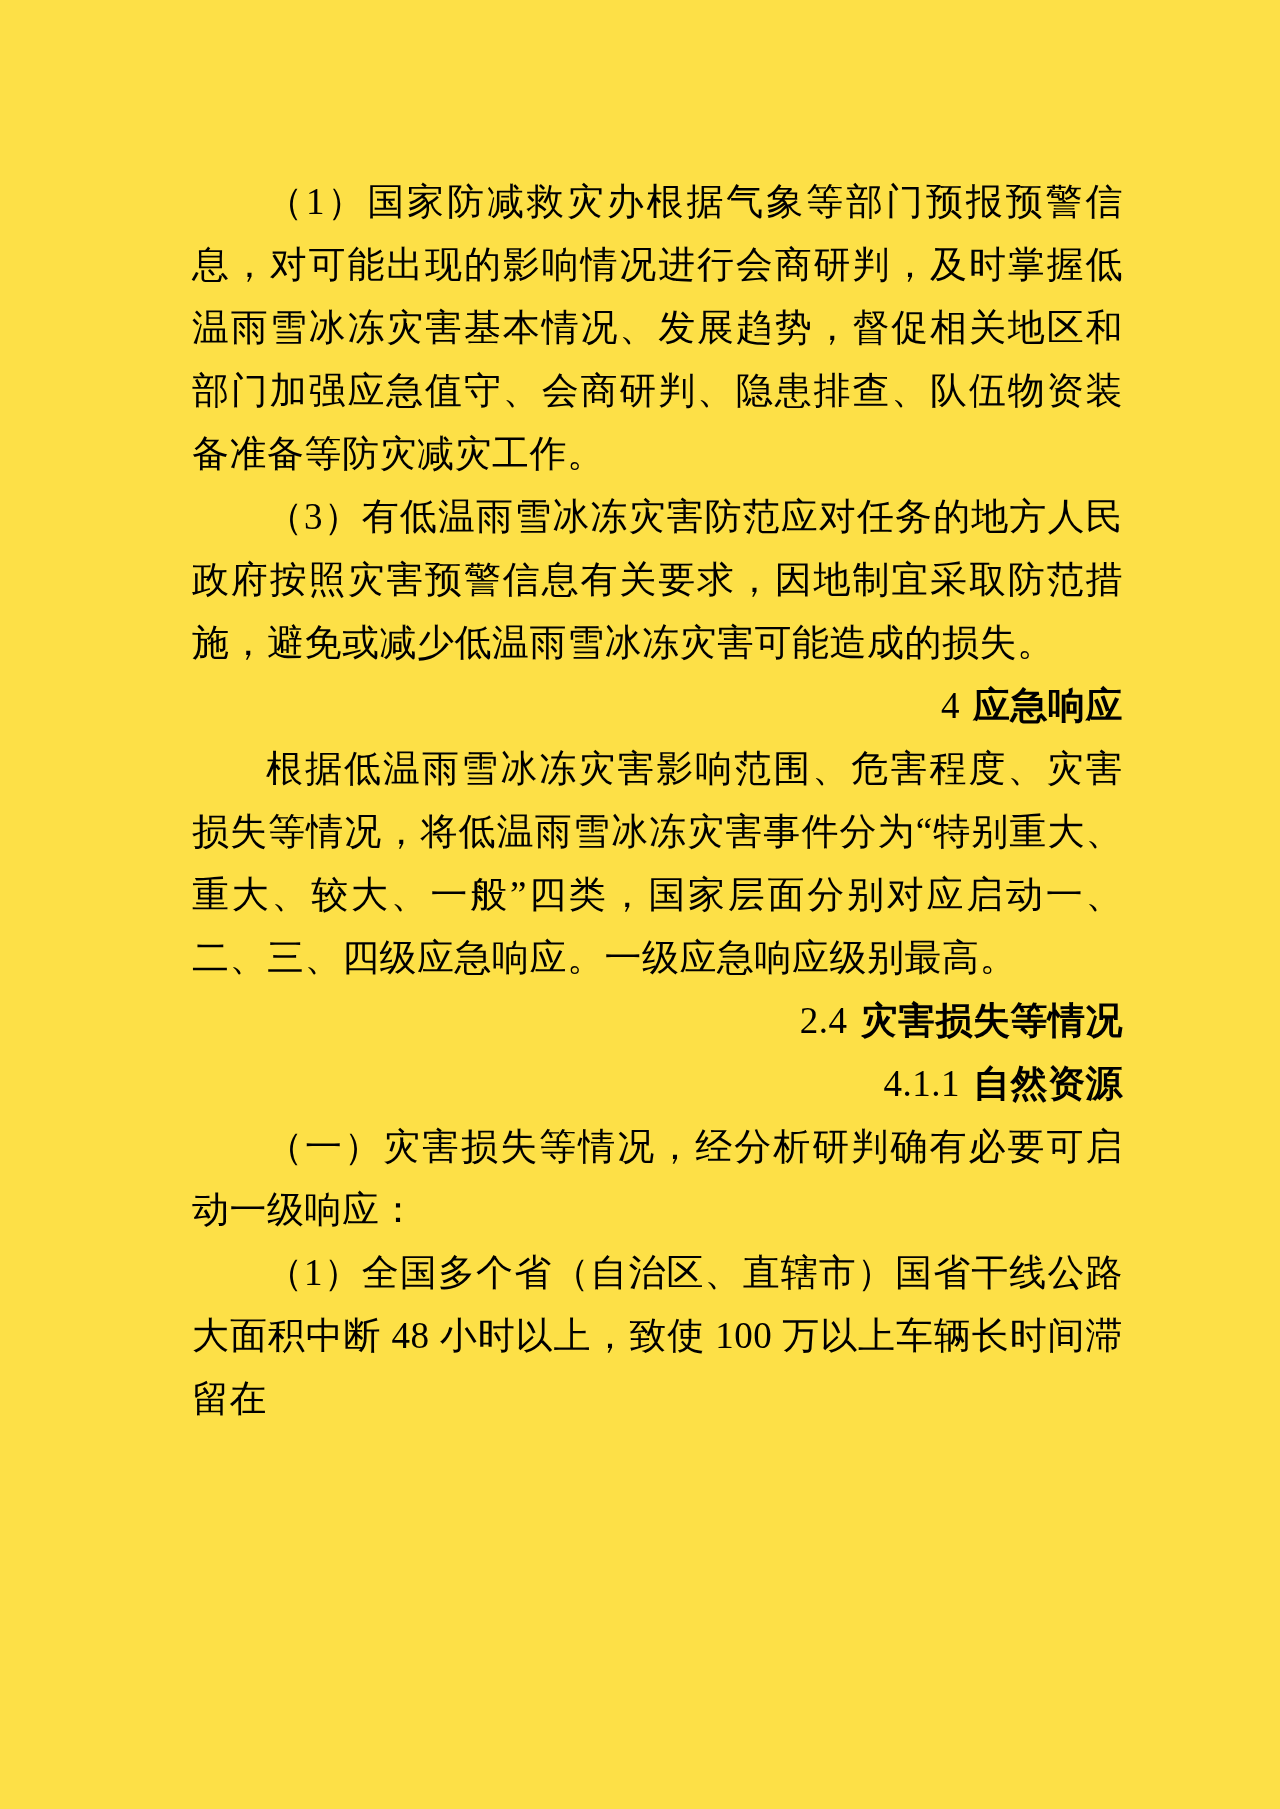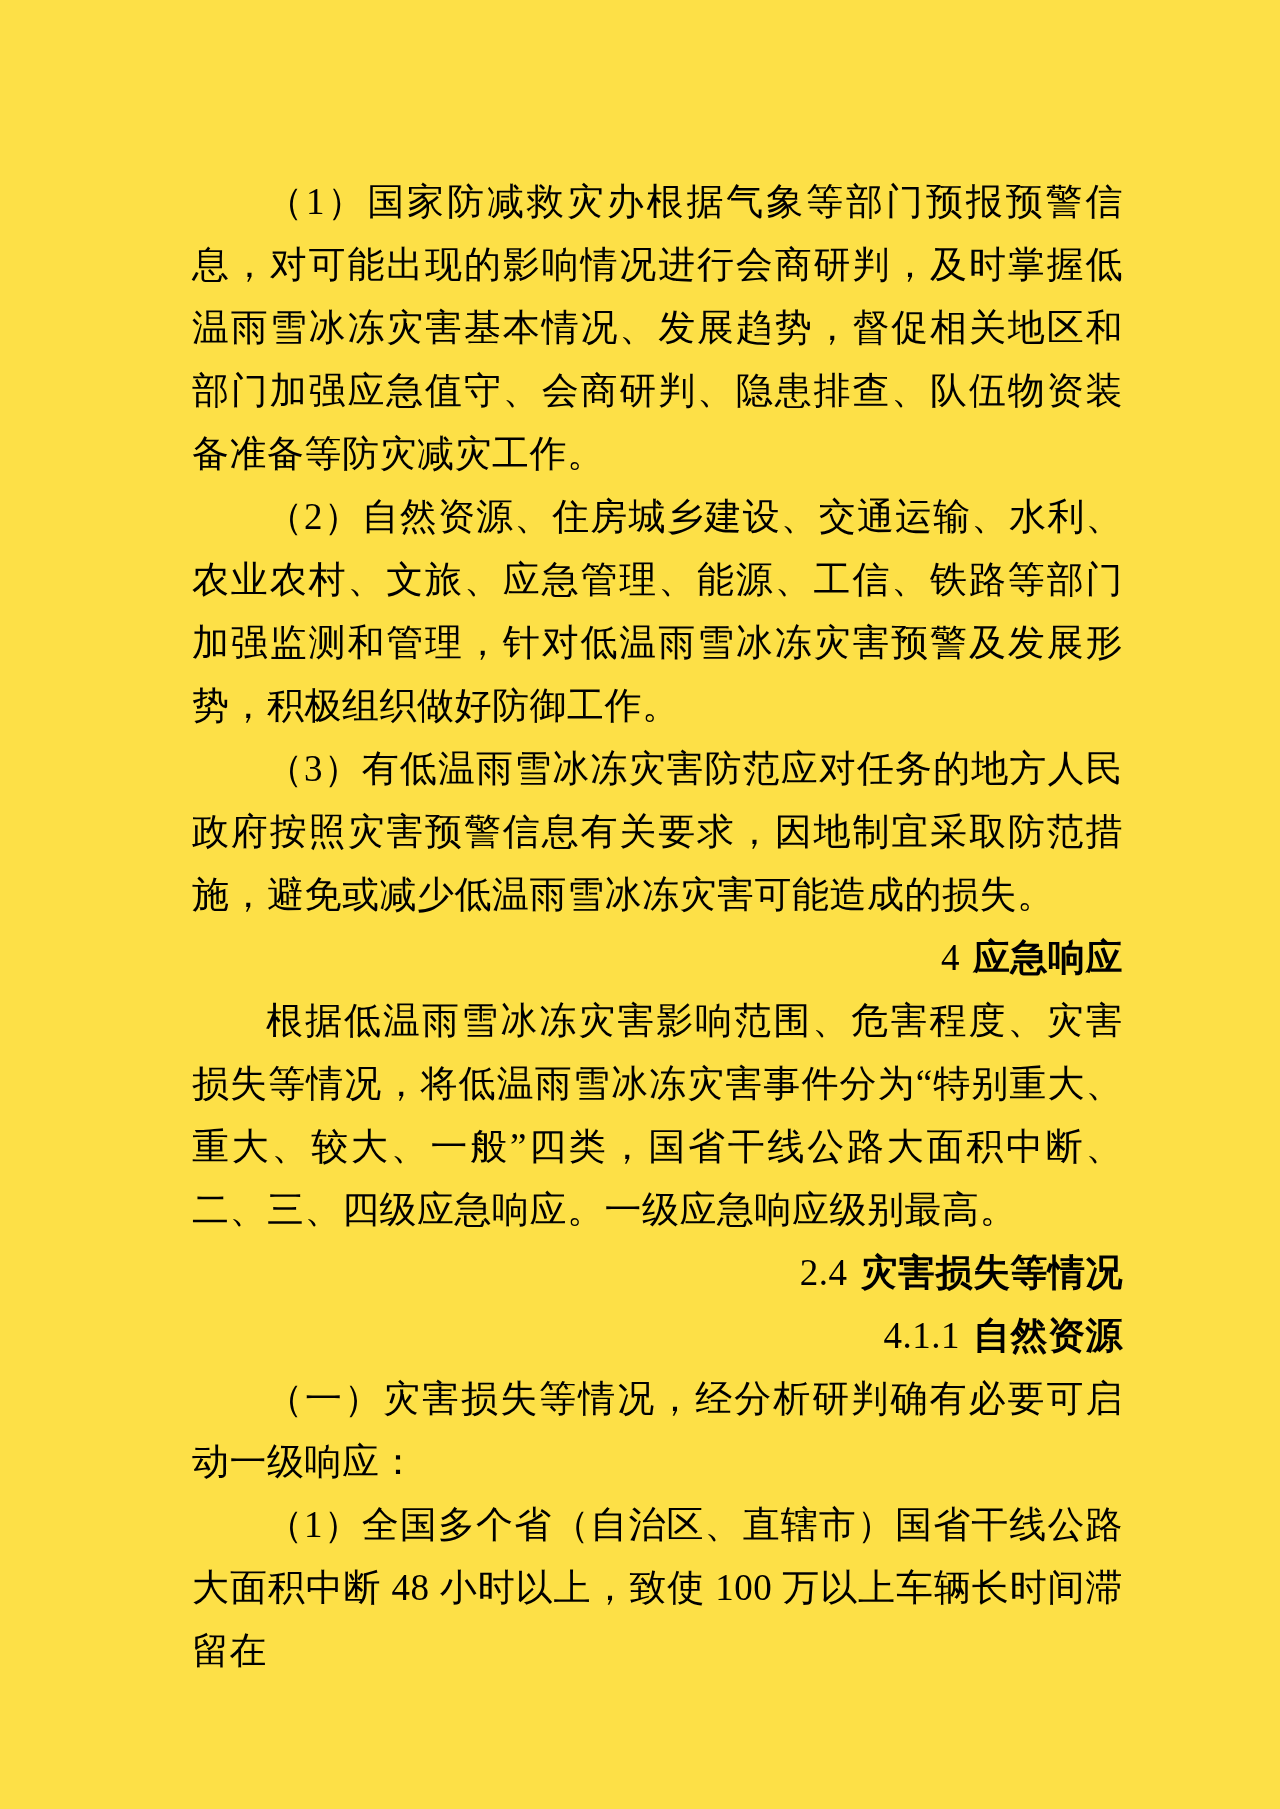--- a/index.html
+++ b/index.html
@@ -56,29 +56,28 @@
   }
 </style>
 </head>
 <body>
 
 <div class="page">
   <div class="content">
 
     <p class="para">（1）国家防减救灾办根据气象等部门预报预警信息，对可能出现的影响情况进行会商研判，及时掌握低温雨雪冰冻灾害基本情况、发展趋势，督促相关地区和部门加强应急值守、会商研判、隐患排查、队伍物资装备准备等防灾减灾工作。</p>
 
-    <p class="para">（2）自然资源、住房城乡建设、交通运输、水利、农业农村、文旅、应急管理、能源、工信、铁路等部门加强监测和管理，针对低温雨雪冰冻灾害预警及发展形势，积极组织做好防御工作。</p>
 
     <p class="para">（3）有低温雨雪冰冻灾害防范应对任务的地方人民政府按照灾害预警信息有关要求，因地制宜采取防范措施，避免或减少低温雨雪冰冻灾害可能造成的损失。</p>
 
     <p class="para heading">
       <span class="num">4</span><span>应急响应</span>
     </p>
 
-    <p class="para">根据低温雨雪冰冻灾害影响范围、危害程度、灾害损失等情况，将低温雨雪冰冻灾害事件分为“特别重大、重大、较大、一般”四类，国省干线公路大面积中断、二、三、四级应急响应。一级应急响应级别最高。</p>
+    <p class="para">根据低温雨雪冰冻灾害影响范围、危害程度、灾害损失等情况，将低温雨雪冰冻灾害事件分为“特别重大、重大、较大、一般”四类，国家层面分别对应启动一、二、三、四级应急响应。一级应急响应级别最高。</p>
 
     <p class="para heading">
       <span class="num">2.4</span><span>灾害损失等情况</span>
     </p>
 
     <p class="para heading">
       <span class="num">4.1.1</span><span>自然资源</span>
     </p>
 
     <p class="para">（一）灾害损失等情况，经分析研判确有必要可启动一级响应：</p>

